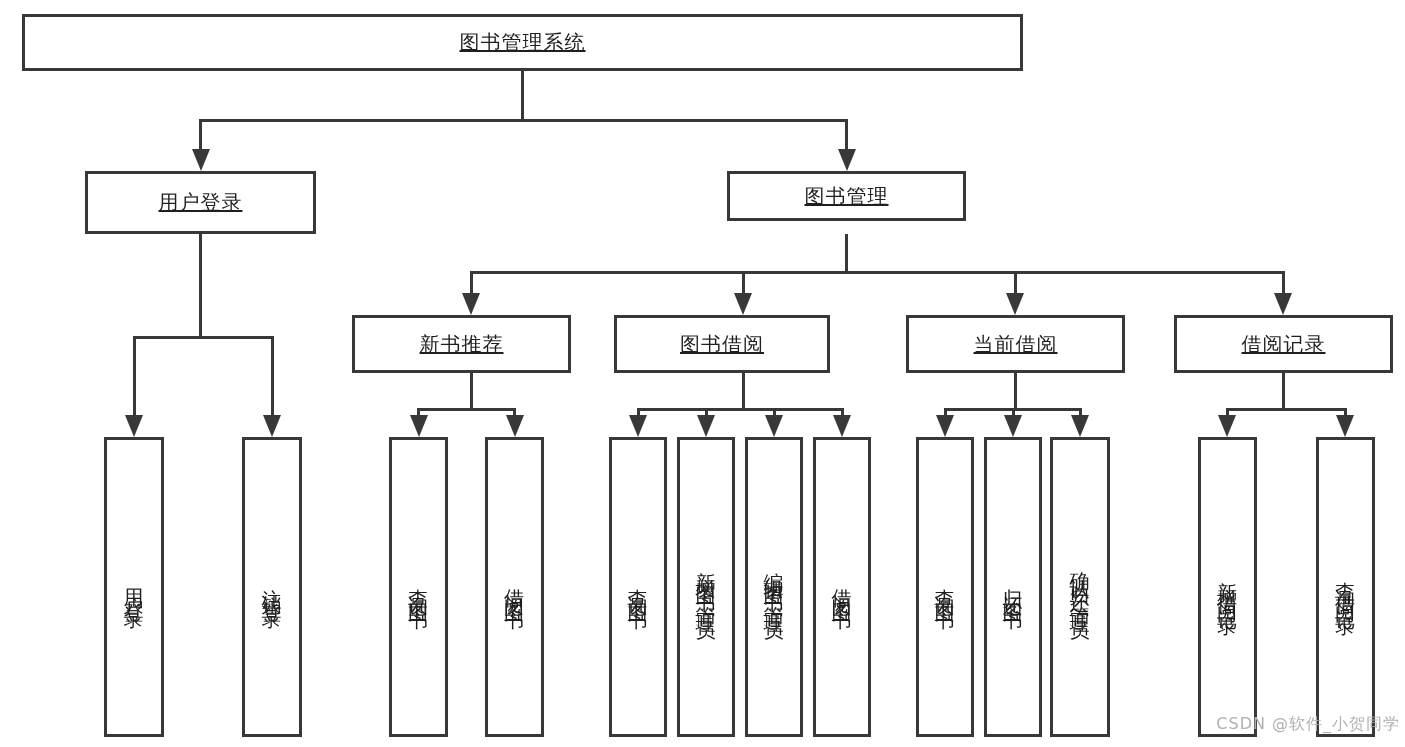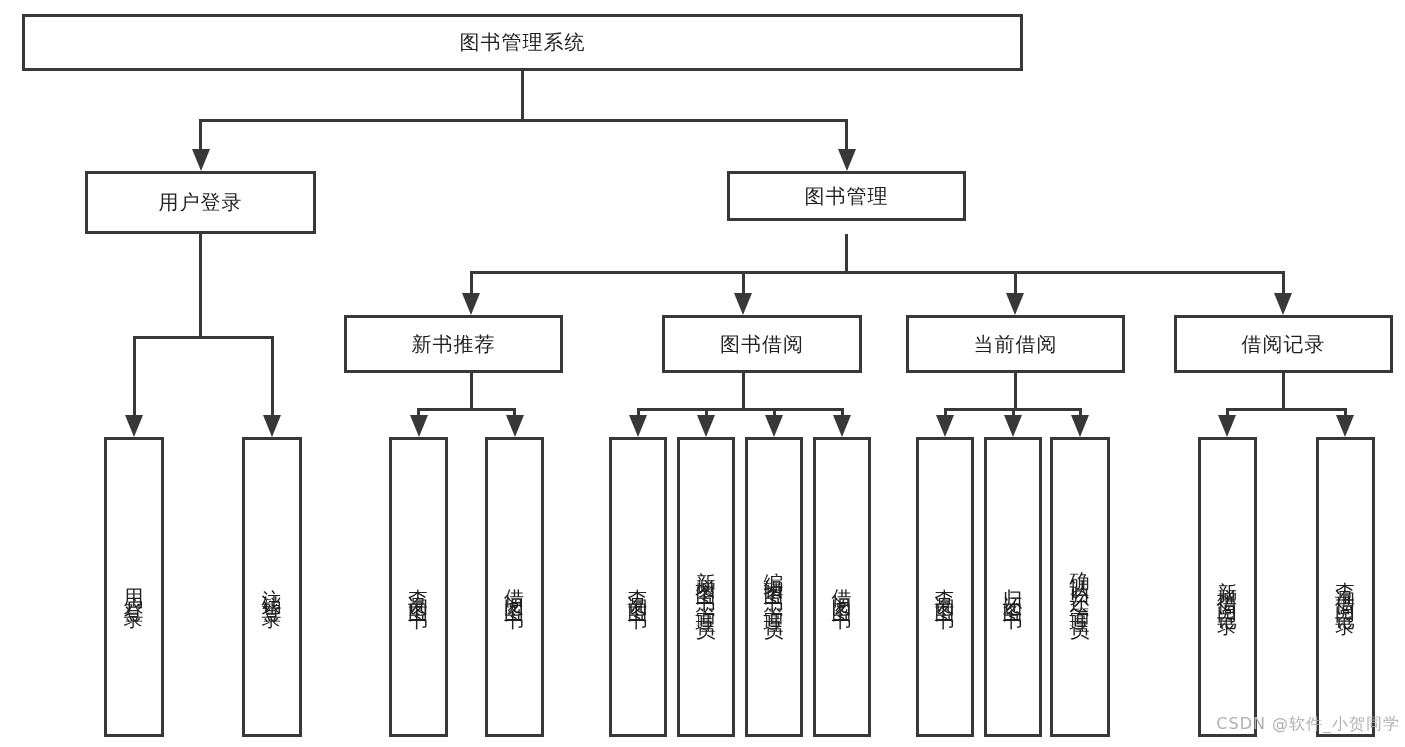--- a/index.html
+++ b/index.html
@@ -12,21 +12,21 @@
   .canvas{
     position:relative;width:1405px;height:747px;background:var(--bg);
     font-family:"DejaVu Sans","Liberation Sans",sans-serif;
     overflow:hidden;
   }
   .box{
     position:absolute;box-sizing:border-box;border:3px solid var(--line);
     background:#fff;display:flex;align-items:center;justify-content:center;
     color:var(--text);
   }
-  .hbox{font-size:20px;letter-spacing:1px;white-space:nowrap;}
+  .hbox{font-size:20px;letter-spacing:1px;white-space:nowrap;text-decoration:underline;}
   .vbox{font-size:20px;}
   .vbox .vtext{
     writing-mode:vertical-rl;letter-spacing:7px;line-height:1;
     color:var(--text);
   }
   .vl{position:absolute;width:3px;background:var(--line);}
   .hl{position:absolute;height:3px;background:var(--line);}
   .arr{
     position:absolute;width:0;height:0;
     border-left:9px solid transparent;border-right:9px solid transparent;
@@ -71,24 +71,24 @@
   <div class="hl" style="left:470px;top:271px;width:815px"></div>
   <div class="vl" style="left:470px;top:271px;height:26px"></div>
   <div class="arr" style="left:462px;top:293px"></div>
   <div class="vl" style="left:742px;top:271px;height:26px"></div>
   <div class="arr" style="left:734px;top:293px"></div>
   <div class="vl" style="left:1014px;top:271px;height:26px"></div>
   <div class="arr" style="left:1006px;top:293px"></div>
   <div class="vl" style="left:1282px;top:271px;height:26px"></div>
   <div class="arr" style="left:1274px;top:293px"></div>
 
-  <div class="box hbox" style="left:344px;top:315px;width:219px;height:58px">
+  <div class="box hbox" style="left:352px;top:315px;width:219px;height:58px">
     <span>新书推荐</span>
   </div>
-  <div class="box hbox" style="left:662px;top:315px;width:200px;height:58px">
+  <div class="box hbox" style="left:614px;top:315px;width:216px;height:58px">
     <span>图书借阅</span>
   </div>
   <div class="box hbox" style="left:1174px;top:315px;width:219px;height:58px">
     <span>借阅记录</span>
   </div>
   <div class="box hbox" style="left:906px;top:315px;width:219px;height:58px">
     <span>当前借阅</span>
   </div>
 
   <div class="vl" style="left:470px;top:373px;height:38px"></div>

